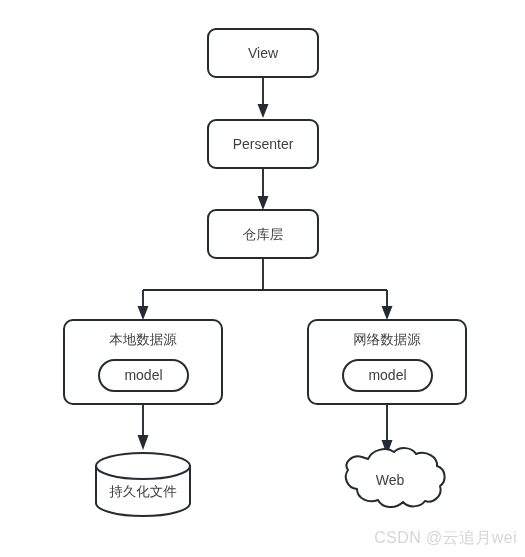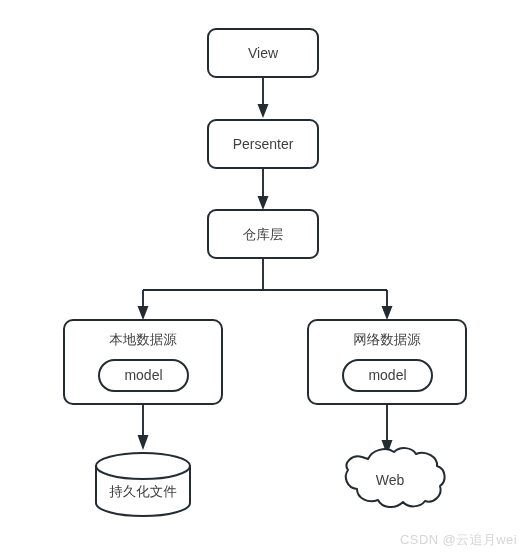--- a/index.html
+++ b/index.html
@@ -63,21 +63,21 @@
     font-family: "Liberation Sans", "DejaVu Sans", sans-serif;
     font-size: 13.5px;
     text-anchor: middle;
     dominant-baseline: middle;
   }
   .watermark-text {
     position: absolute;
     right: 8px;
     bottom: 8px;
     color: #d6d6d6;
-    font-size: 13px;
+    font-size: 16px;
     font-family: "Liberation Sans", "DejaVu Sans", sans-serif;
     letter-spacing: 0.4px;
     white-space: nowrap;
     user-select: none;
   }
 </style>
 </head>
 <body>
 
 <div id="diagram-root">

